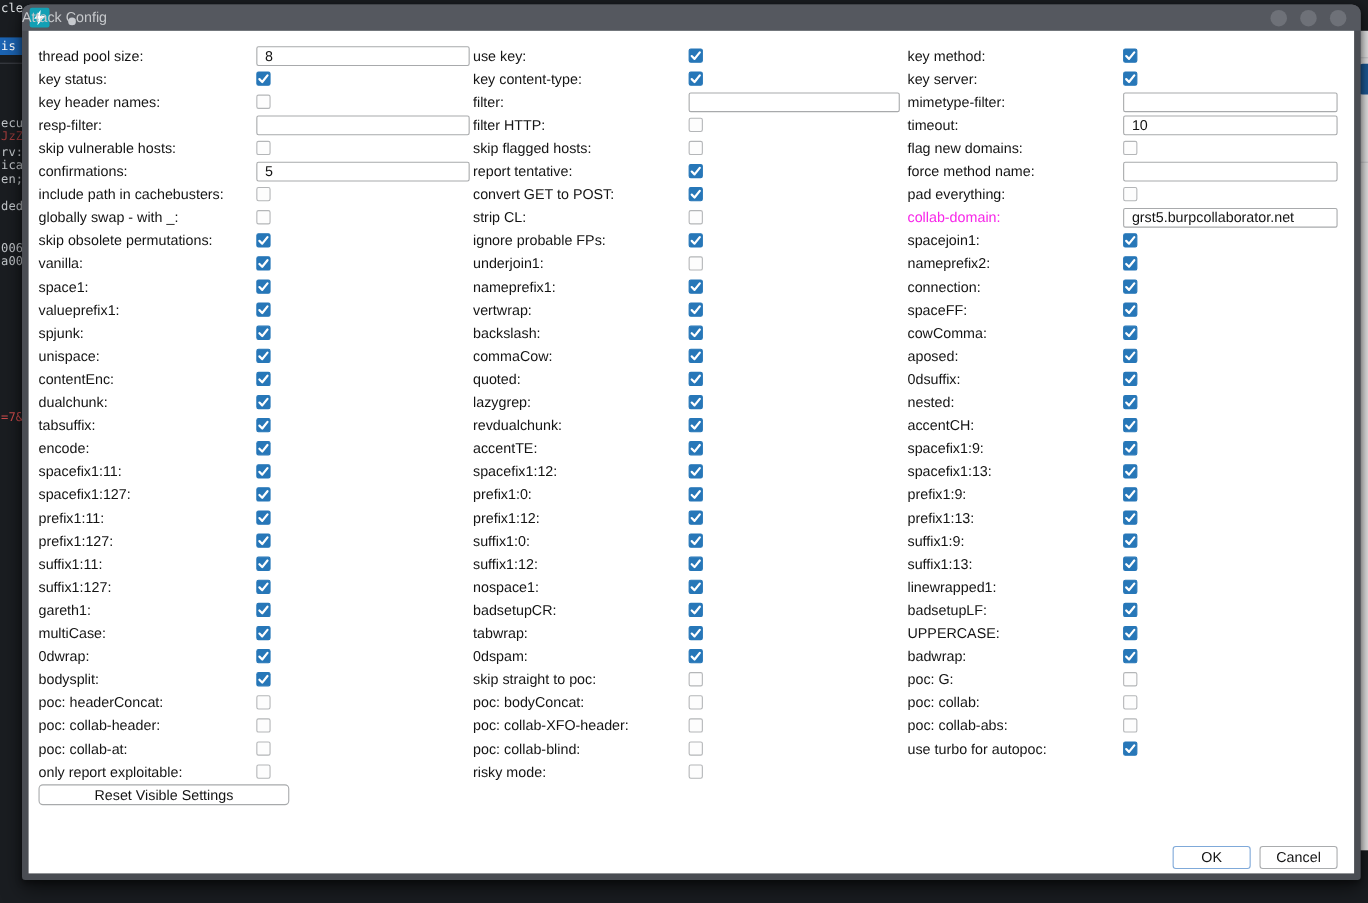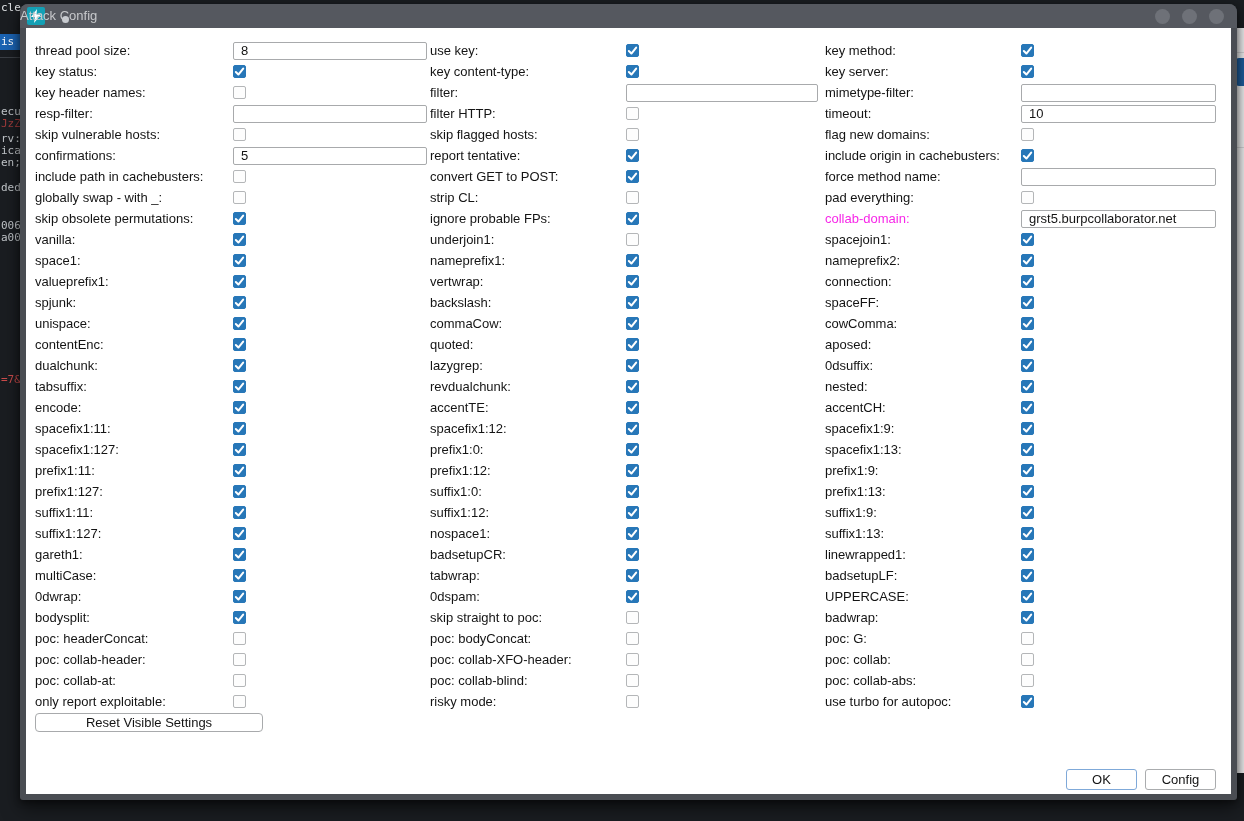--- a/index.html
+++ b/index.html
@@ -589,28 +589,20 @@
         </div>
         <div class="row">
           <span class="row-label">timeout:</span>
           <input class="txt-input" type="text" value="10" style="">
         </div>
         <div class="row">
           <span class="row-label">flag new domains:</span>
           <div class="cbox unchecked"></div>
         </div>
         <div class="row">
-          <span class="row-label">include origin in cachebusters:</span>
-          <div class="cbox checked">
-            <svg width="11" height="11" viewBox="0 0 12 12">
-              <polyline points="2,6.5 4.8,9.3 10,2.8" stroke="#ffffff" stroke-width="2.2" fill="none" stroke-linecap="round" stroke-linejoin="round"></polyline>
-            </svg>
-          </div>
-        </div>
-        <div class="row">
           <span class="row-label">force method name:</span>
           <input class="txt-input" type="text" style="">
         </div>
         <div class="row">
           <span class="row-label">pad everything:</span>
           <div class="cbox unchecked"></div>
         </div>
         <div class="row">
           <span class="row-label" style="color: rgb(247, 38, 232);">collab-domain:</span>
           <input class="txt-input" type="text" value="grst5.burpcollaborator.net" style="">
@@ -784,16 +776,16 @@
           <div class="cbox checked">
             <svg width="11" height="11" viewBox="0 0 12 12">
               <polyline points="2,6.5 4.8,9.3 10,2.8" stroke="#ffffff" stroke-width="2.2" fill="none" stroke-linecap="round" stroke-linejoin="round"></polyline>
             </svg>
           </div>
         </div>
       </div>
 
     <div class="dialog-buttons">
       <button class="dlg-btn ok">OK</button>
-      <button class="dlg-btn cancel">Config</button>
+      <button class="dlg-btn cancel">Cancel</button>
     </div>
   </div>
 </div>
 
 </body></html>

